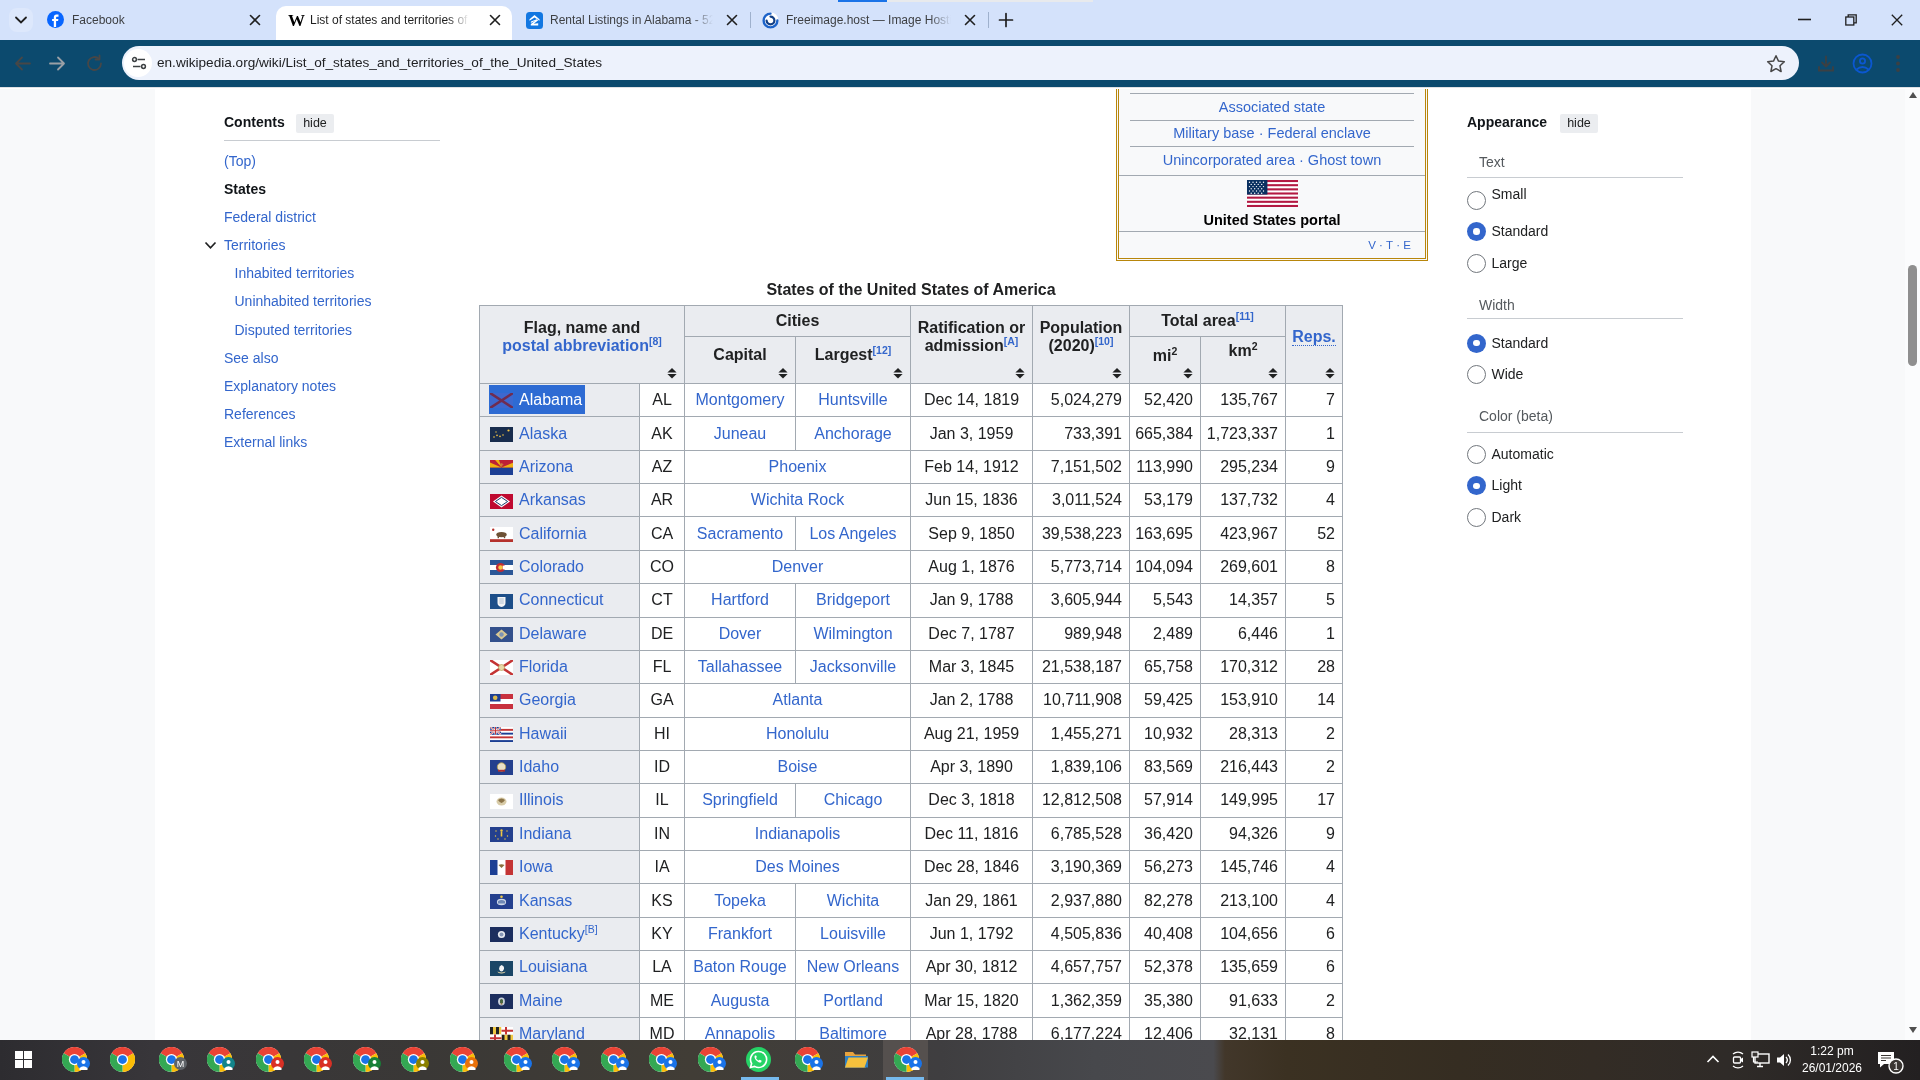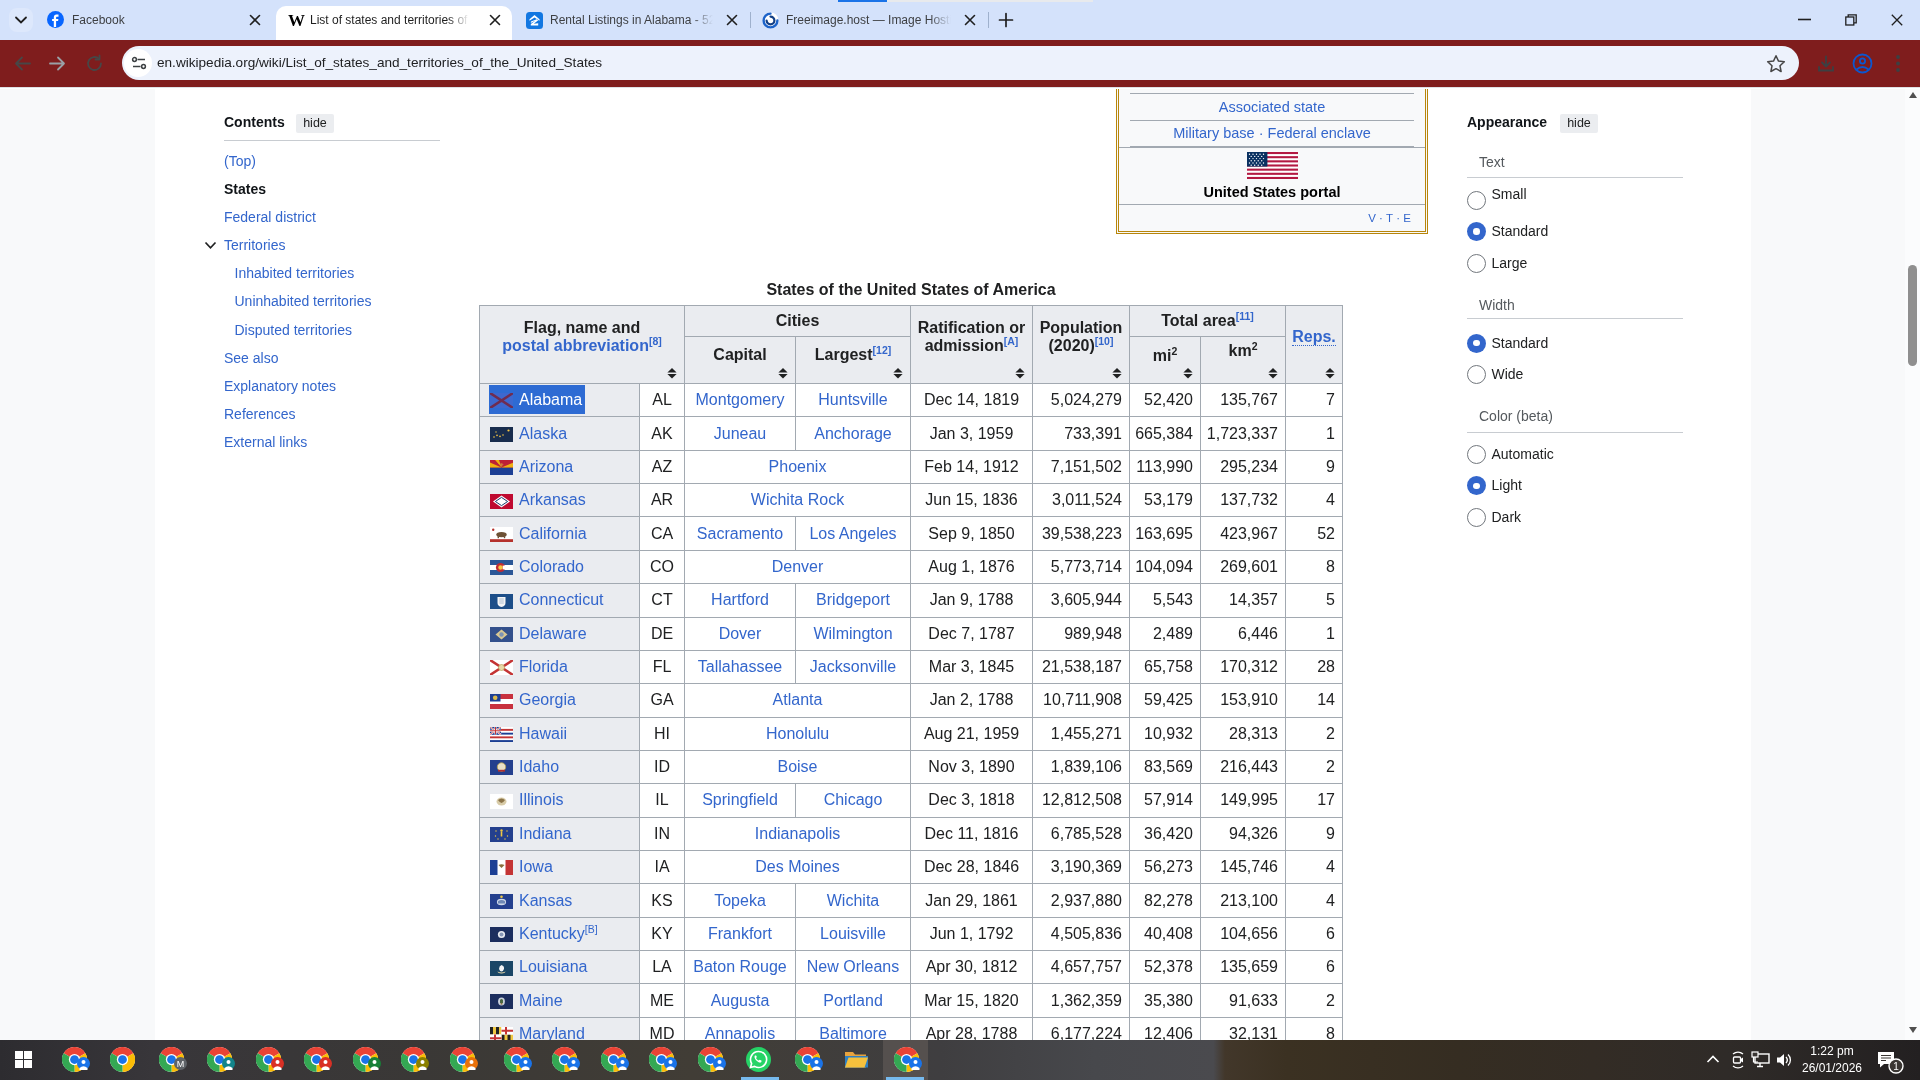--- a/index.html
+++ b/index.html
@@ -7,21 +7,21 @@
 #win { position:relative; width:1920px; height:1080px; background:#fff; }
 
 
 #tabstrip { position:absolute; left:0; top:0; width:1920px; height:40px; background:#d4e2fb; }
 .tabtitle { font-size:12px; color:#3d3f42; white-space:nowrap; overflow:hidden; }
 .tclose { position:absolute; width:16px; height:16px; top:12px; }
 #activetab { position:absolute; left:276px; top:6px; width:236px; height:34px; background:#fff; border-radius:10px 10px 0 0; }
 .tabsep { position:absolute; top:12px; width:1px; height:16px; background:#9fb1cd; }
 
 
-#toolbar { position:absolute; left:0; top:40px; width:1920px; height:48px; background:#7f1d1d; border-bottom:1px solid #dfe1e5; }
+#toolbar { position:absolute; left:0; top:40px; width:1920px; height:48px; background:#0c4a6e; border-bottom:1px solid #dfe1e5; }
 #urlpill { position:absolute; left:122px; top:6px; width:1677px; height:34px; border-radius:17px; background:#edf2fc; }
 #urltext { position:absolute; left:35px; top:8.5px; font-size:13.6px; color:#202124; }
 .sicirc { position:absolute; left:1.5px; top:3px; width:28px; height:28px; border-radius:50%; background:#fff; }
 
 
 #page { position:absolute; left:0; top:89px; width:1920px; height:951px; background:#fff; overflow:hidden; }
 .gutter { position:absolute; top:0; height:951px; background:#f8f9fa; }
 
 
 #toc { position:absolute; left:224px; top:0; width:260px; height:500px; }
@@ -210,20 +210,21 @@
         </svg>
       </div>
 
  <div id="ibox">
   <div style="height:14.75px"></div>
   <div class="ibdiv"></div>
   <div class="ibrow" style="height:26px;line-height:26px">Associated state</div>
   <div class="ibdiv"></div>
   <div class="ibrow" style="height:25.5px;line-height:25.5px">Military base&nbsp;· Federal enclave</div>
   <div class="ibdiv"></div>
+  <div class="ibrow" style="height:27.5px;line-height:27.5px">Unincorporated area&nbsp;· Ghost town</div>
   <div class="ibdiv2"></div>
   <div class="ibrow" style="height:55.5px">
     <svg style="margin-top:4px" width="51" height="27" viewBox="0 0 51 27">
             <rect width="51" height="27" fill="#fff"></rect>
             <g fill="#b31942">
               <rect y="0" width="51" height="2.08"></rect>
               <rect y="4.15" width="51" height="2.08"></rect>
               <rect y="8.31" width="51" height="2.08"></rect>
               <rect y="12.46" width="51" height="2.08"></rect>
               <rect y="16.62" width="51" height="2.08"></rect>
@@ -532,21 +533,21 @@
             </tr>
 <tr class="br">
               <th class="namec"><svg width="23" height="15" viewBox="0 0 23 15">
                   <rect width="23" height="15" fill="#24408e"></rect>
                   <circle cx="11.5" cy="7" r="4.2" fill="#e8e0c8"></circle>
                   <circle cx="11.5" cy="7" r="4.2" fill="none" stroke="#b8a24e" stroke-width="0.8"></circle>
                   <rect x="8" y="9.8" width="7" height="1.8" fill="#b03030"></rect>
                 </svg><a class="lnk nm">Idaho</a></th>
               <td class="ctr ab">ID</td>
               <td class="ctr" colspan="2"><a class="lnk">Boise</a></td>
-              <td class="ctr dk">Nov 3, 1890</td>
+              <td class="ctr dk">Apr 3, 1890</td>
               <td class="num">1,839,106</td>
               <td class="num">83,569</td>
               <td class="num">216,443</td>
               <td class="num">2</td>
             </tr>
 <tr class="br">
               <th class="namec"><svg width="23" height="15" viewBox="0 0 23 15">
                   <rect width="23" height="15" fill="#fff"></rect>
                   <ellipse cx="11.5" cy="7.5" rx="5" ry="4" fill="#d8cba8"></ellipse>
                   <path d="M8 6 Q11.5 3 15 6 Q13 9 11.5 9 Q10 9 8 6" fill="#8a7348"></path>

